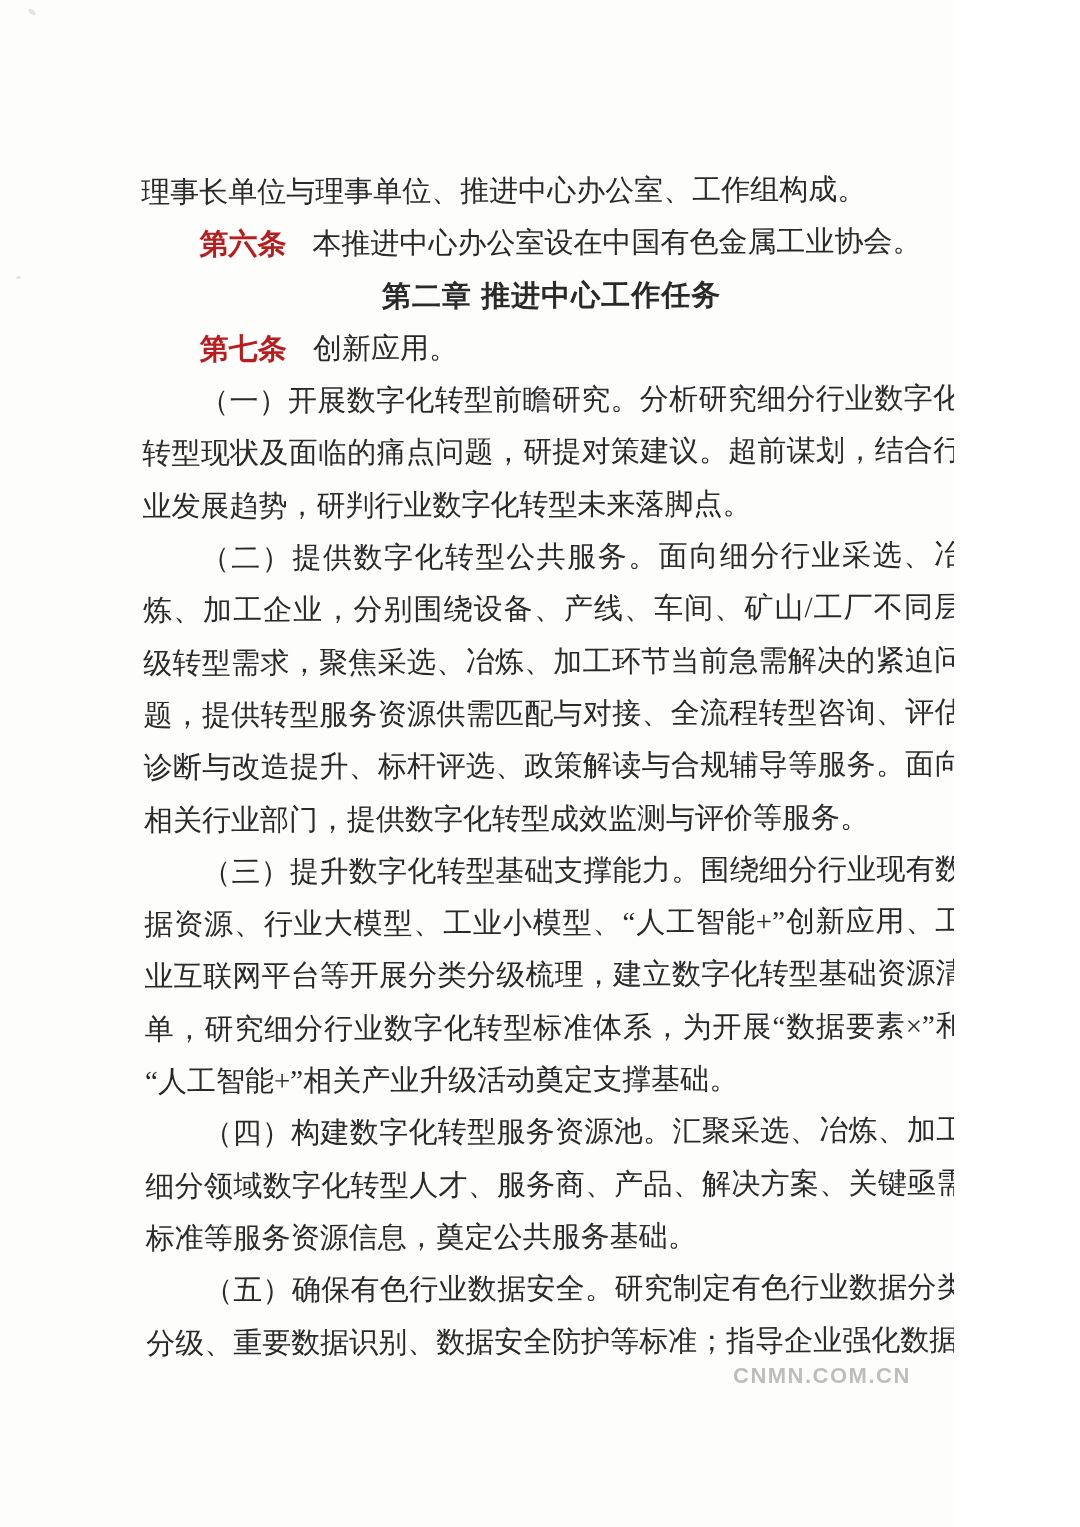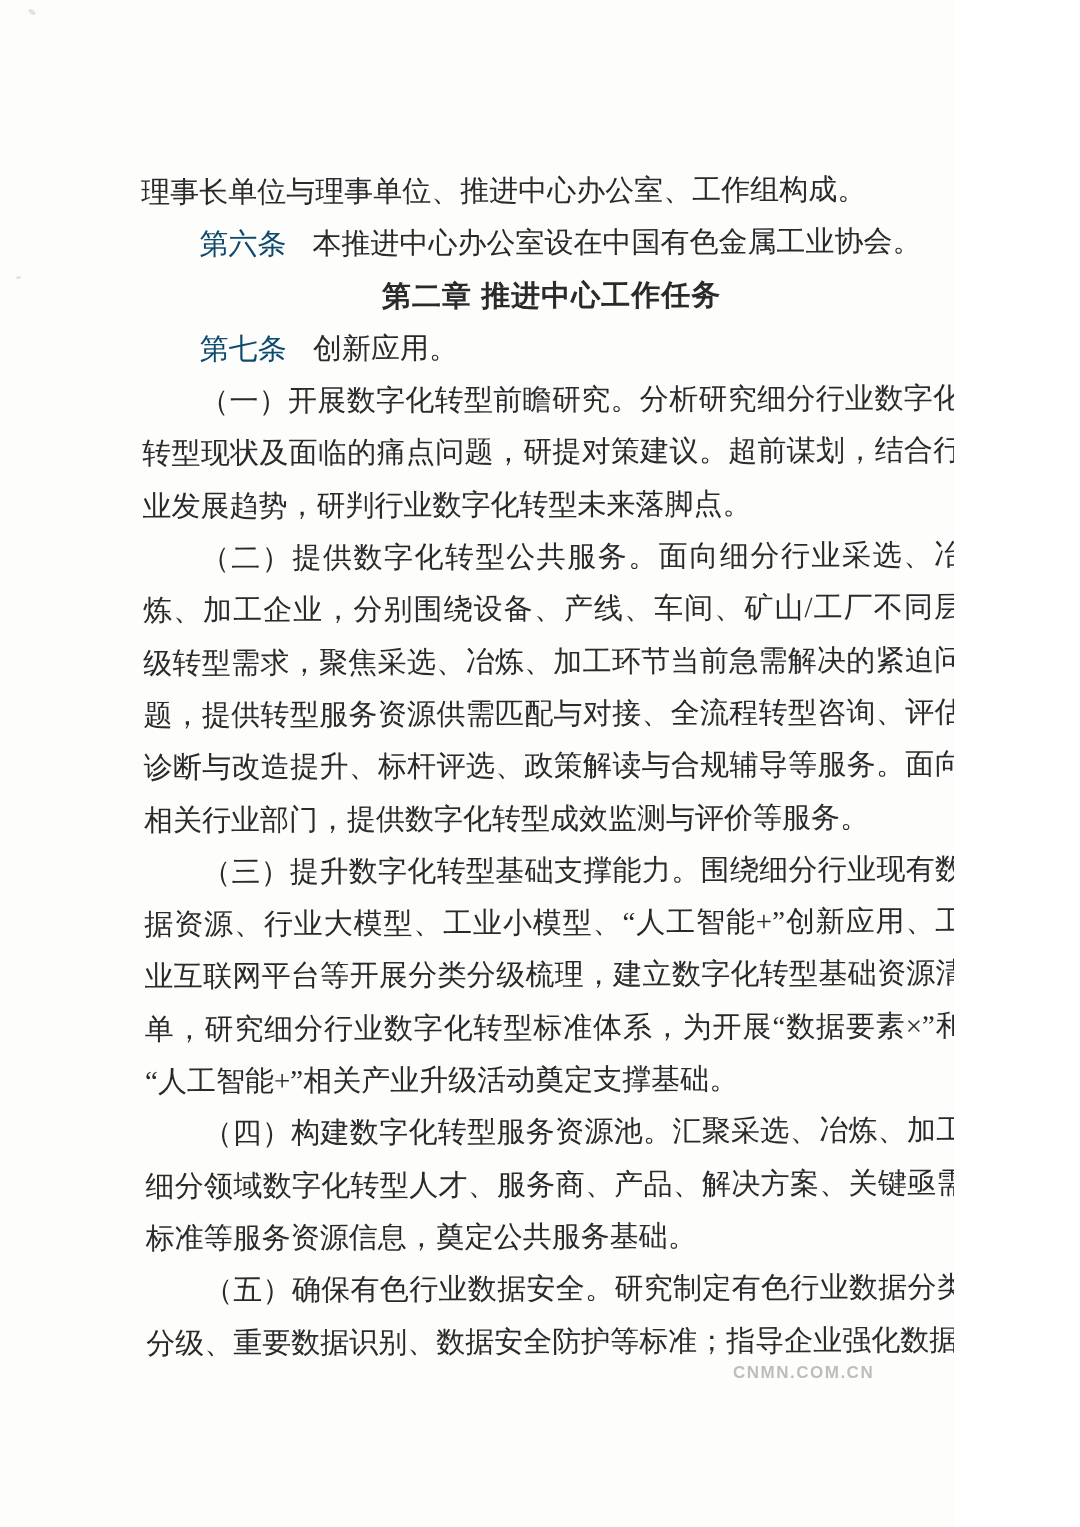--- a/index.html
+++ b/index.html
@@ -38,38 +38,38 @@
   .content p, .content h2 {
     margin: 0;
     font-size: 29px;
     line-height: 52.3px;
     text-align: justify;
     text-justify: inter-character;
     color: #2a2a2a;
   }
   .indent { text-indent: 2em; }
   .article-label {
-    font-weight: normal;
-    color: #0c4a6e;
+    font-weight: bold;
+    color: #b91c1c;
     margin-right: 0.9em;
   }
   .chapter-heading {
     font-family: "Liberation Sans", sans-serif;
     font-weight: bold;
     font-size: 31px;
     text-align: center !important;
     color: #1b1b1b;
     letter-spacing: 1px;
   }
   .watermark {
     position: absolute;
     left: 733px;
     top: 1363px;
     font-family: "Liberation Sans", sans-serif;
-    font-size: 17px;
+    font-size: 22px;
     letter-spacing: 1.5px;
     color: #b3b3b3;
     font-weight: bold;
     opacity: 0.85;
   }
 </style>
 </head>
 <body>
 
 <div class="page">

